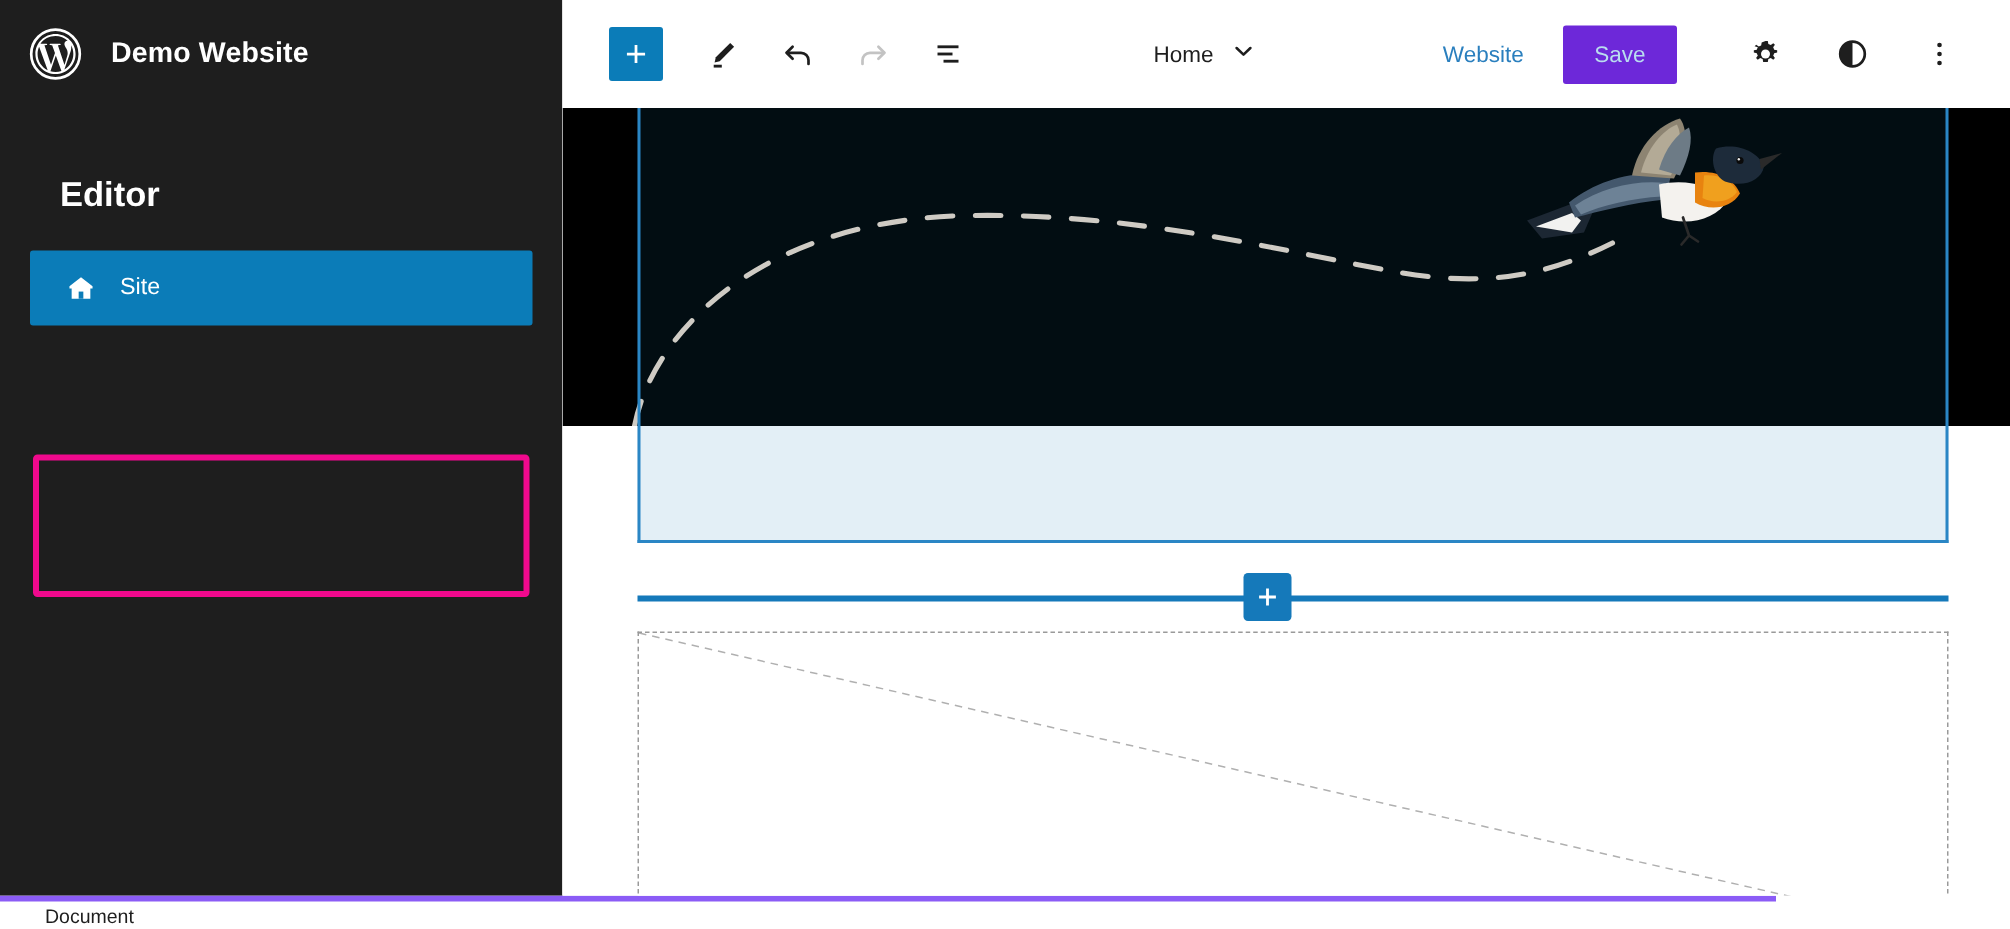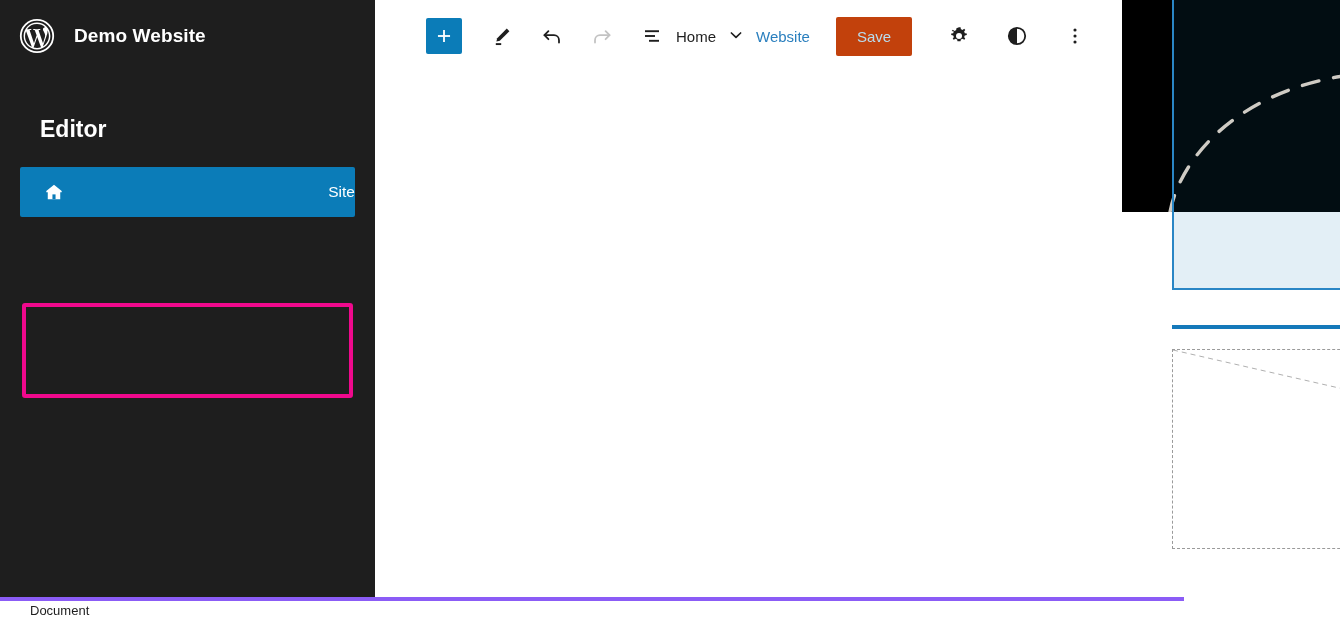--- a/index.html
+++ b/index.html
@@ -78,21 +78,20 @@
   }
   .nav-item {
     display: flex;
     align-items: center;
     height: 50px;
     padding-left: 22px;
     border-radius: 2px;
     color: #c4c4c4;
     font-size: 15.5px;
     cursor: pointer;
-    justify-content: space-between;
   }
   .nav-item.active {
     background: #0b7cb8;
     color: #ffffff;
   }
   .nav-item .nav-icon {
     width: 24px; height: 24px;
     flex: 0 0 24px;
     margin-right: 14px;
     display: flex; align-items: center; justify-content: center;
@@ -110,22 +109,21 @@
   }
 
   
   .main {
     position: relative;
     width: 965px;
     height: 597px;
     background: #ffffff;
     flex: 0 0 965px;
     display: flex;
-    flex-direction: row;
-    padding-left: 20px;
+    flex-direction: column;
   }
   .toolbar {
     position: relative;
     height: 72px;
     flex: 0 0 72px;
     background: #ffffff;
     display: flex;
     align-items: center;
     z-index: 5;
   }
@@ -169,28 +167,28 @@
     padding-right: 20px;
     gap: 4px;
   }
   .preview-link {
     color: #2a7fbe;
     font-size: 15px;
     padding: 8px 12px;
     cursor: pointer;
   }
   .save-btn {
-    background: #c2410c;
+    background: #6d28d9;
     color: #b9dcef;
     font-size: 15px;
     border: none;
     border-radius: 2px;
     padding: 11px 21px;
     margin-left: 10px;
-    margin-right: 16px;
+    margin-right: 28px;
     cursor: pointer;
     font-family: "Liberation Sans", sans-serif;
   }
   .tb-right .tb-icon { margin: 0 9px; }
 
   
   .canvas {
     position: relative;
     flex: 1 1 auto;
     background: #ffffff;

